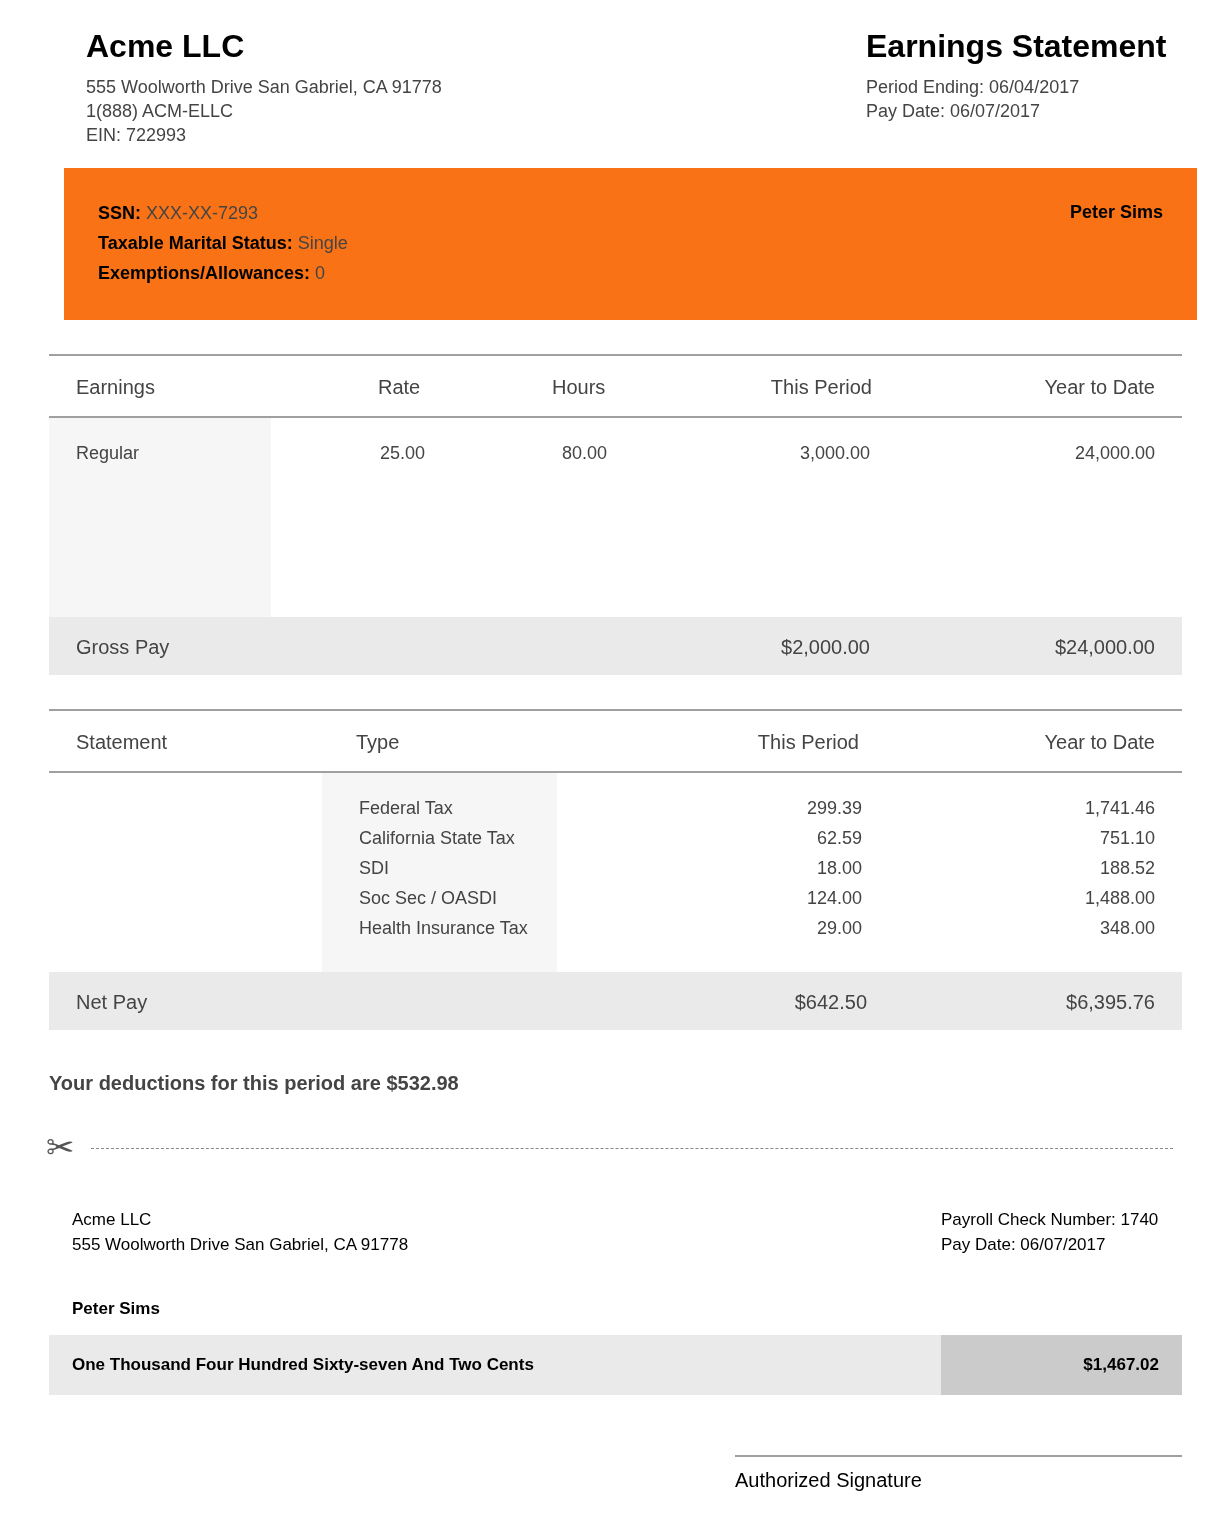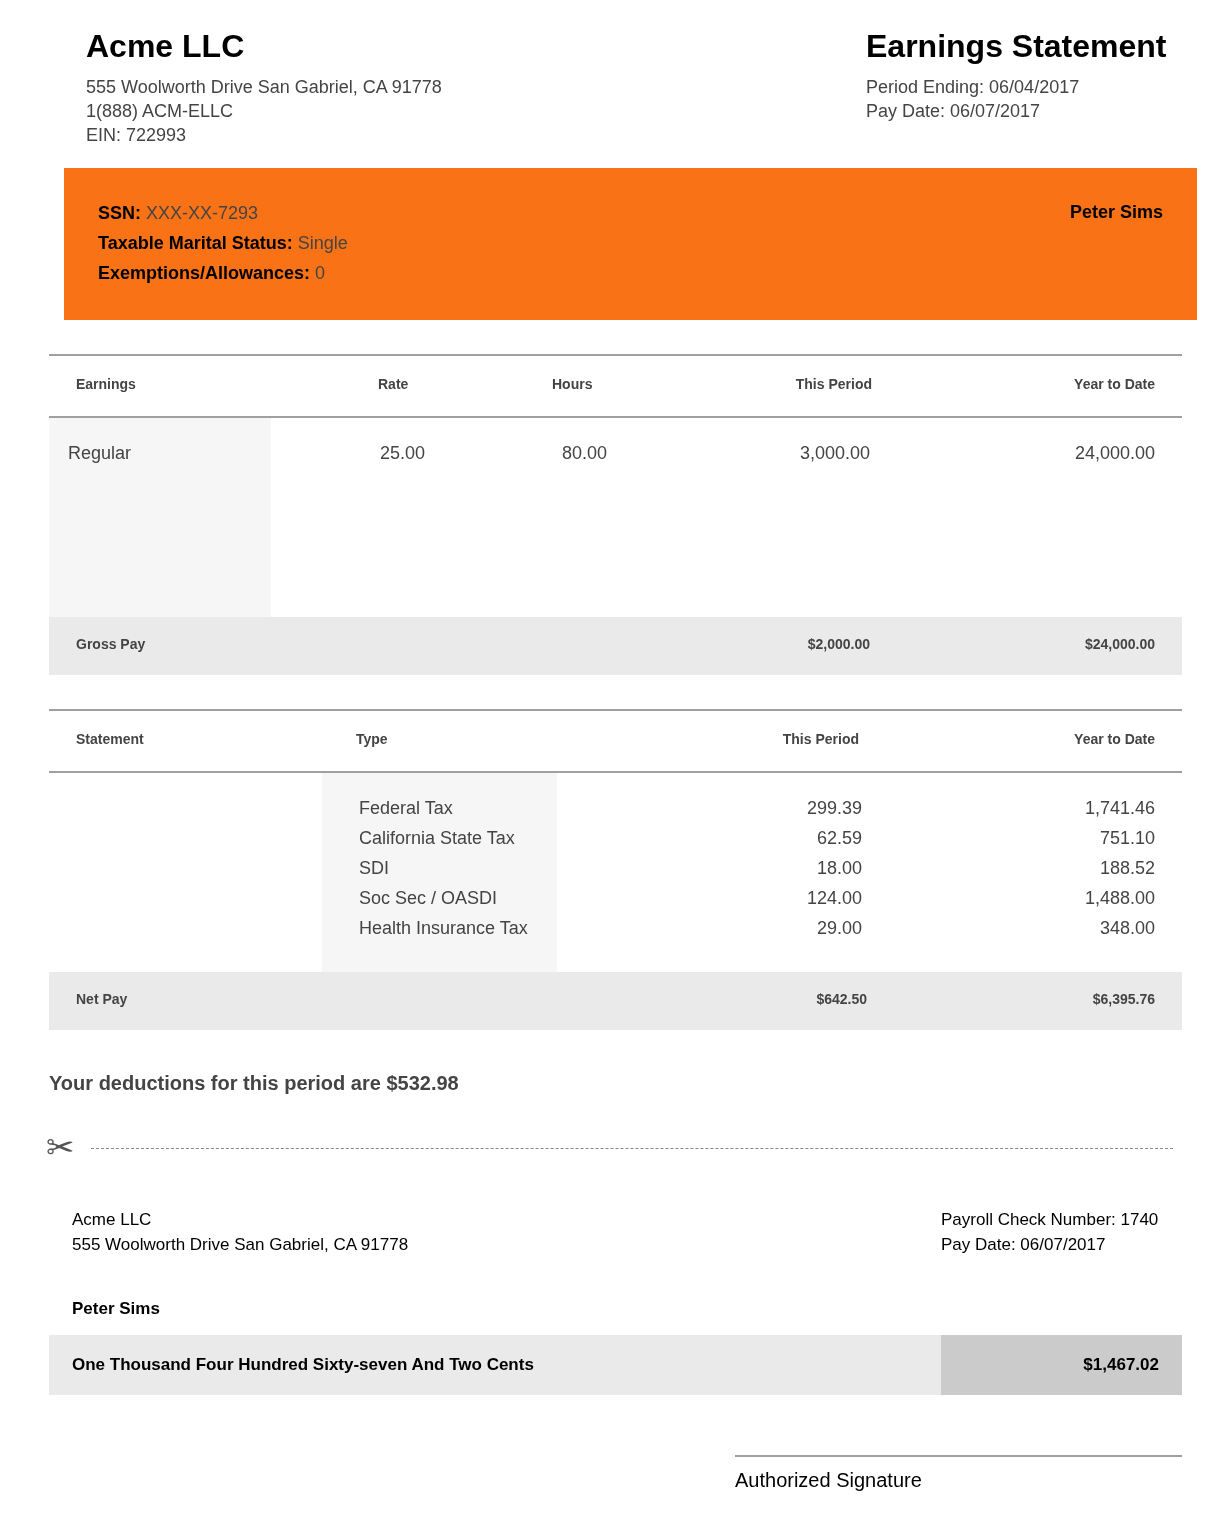--- a/index.html
+++ b/index.html
@@ -12,21 +12,21 @@
   .doc-title { left: 866px; top: 28px; font-size: 32px; font-weight: bold; color: #000; }
   .doc-line { left: 866px; font-size: 18px; color: #444; }
 
   .emp-box { left: 49px; top: 168px; width: 1133px; height: 152px; background: #f97316; margin-left: 15px; }
   .emp-row { position: absolute; left: 34px; font-size: 18px; color: #444; }
   .emp-row b { color: #000; }
   .emp-name { position: absolute; right: 34px; top: 34px; font-size: 18px; font-weight: bold; color: #000; }
 
   .hr { height: 2px; background: #a0a0a0; left: 49px; width: 1133px; }
 
-  .th { font-size: 14px; font-weight: bold; color: #444; }
+  .th { font-size: 20px; font-weight: normal; color: #444; }
   .td { font-size: 18px; color: #444; }
   .bold { font-weight: bold; }
   .right { text-align: right; }
 
   .shade-light { background: #f6f6f6; }
   .shade-row { background: #eaeaea; left: 49px; width: 1133px; }
 
   .summary { left: 49px; top: 1072px; font-size: 20px; font-weight: bold; color: #444; }
 
   .scissors { left: 46px; top: 1130px; font-size: 34px; color: #555; line-height: 1; }
@@ -67,21 +67,21 @@
 
 <div class="abs hr" style="top:354px"></div>
 <div class="abs th" style="left:76px;top:376px">Earnings</div>
 <div class="abs th" style="left:378px;top:376px">Rate</div>
 <div class="abs th" style="left:552px;top:376px">Hours</div>
 <div class="abs th right" style="left:672px;width:200px;top:376px">This Period</div>
 <div class="abs th right" style="left:955px;width:200px;top:376px">Year to Date</div>
 <div class="abs hr" style="top:416px"></div>
 
 <div class="abs shade-light" style="left:49px;top:418px;width:222px;height:199px"></div>
-<div class="abs td" style="left:68px;top:443px">Regular</div>
+<div class="abs td" style="left:76px;top:443px">Regular</div>
 <div class="abs td" style="left:380px;top:443px">25.00</div>
 <div class="abs td" style="left:562px;top:443px">80.00</div>
 <div class="abs td right" style="left:670px;width:200px;top:443px">3,000.00</div>
 <div class="abs td right" style="left:955px;width:200px;top:443px">24,000.00</div>
 
 <div class="abs shade-row" style="top:617px;height:58px"></div>
 <div class="abs th" style="left:76px;top:636px">Gross Pay</div>
 <div class="abs th right" style="left:670px;width:200px;top:636px">$2,000.00</div>
 <div class="abs th right" style="left:955px;width:200px;top:636px">$24,000.00</div>
 

